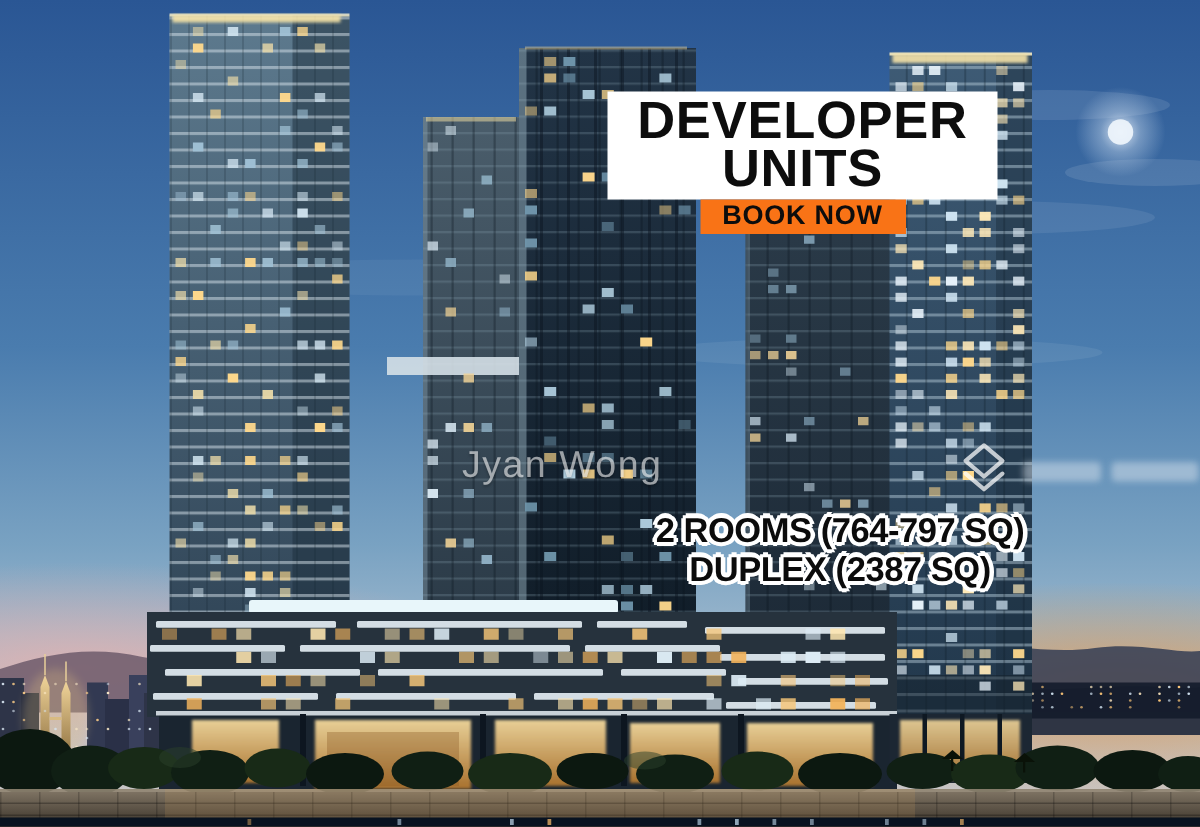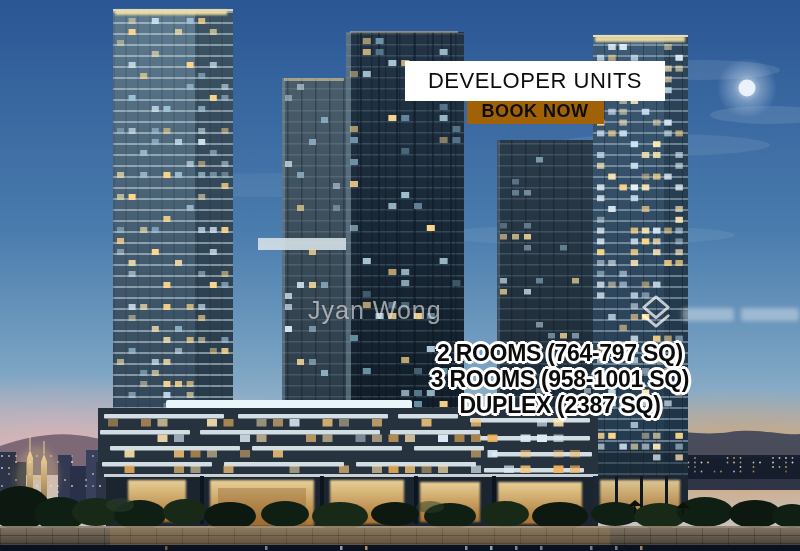--- a/index.html
+++ b/index.html
@@ -5,25 +5,25 @@
   html,body{margin:0;padding:0;background:#000;}
   .stage{
     position:relative;width:800px;height:551px;overflow:hidden;
     font-family:"Liberation Sans",sans-serif;
   }
   .scene{position:absolute;left:0;top:0;width:800px;height:551px;display:block;}
   
   .banner{position:absolute;left:405px;top:61px;width:260px;text-align:center;}
   .banner-title{
     display:block;background:#ffffff;color:#0d0d0d;
-    font-weight:400;font-size:22px;line-height:32px;letter-spacing:.5px;
+    font-weight:700;font-size:35px;line-height:32px;letter-spacing:.5px;
     padding:4px 2px 4px;
   }
   .banner-sub{
-    display:inline-block;background:#a16207;color:#0d0d0d;
+    display:inline-block;background:#f97316;color:#0d0d0d;
     font-weight:800;font-size:18px;line-height:20px;letter-spacing:.5px;
     padding:0 15px 3px;margin-top:0;vertical-align:top;
   }
   
   .units{
     position:absolute;left:408px;top:340px;width:304px;text-align:center;
     font-weight:800;font-size:23px;line-height:26px;letter-spacing:-.3px;
     color:#0b0b0b;
     text-shadow:
       -2px -2px 0 #fff, 2px -2px 0 #fff, -2px 2px 0 #fff, 2px 2px 0 #fff,
@@ -823,21 +823,20 @@
         </g>
   </g>
 </svg>
 
   <div class="banner">
     <span class="banner-title">DEVELOPER UNITS</span><span class="banner-sub">BOOK NOW</span>
   </div>
 
   <div class="units">
     <div>2 ROOMS (764-797 SQ)</div>
-    <div>3 ROOMS (958-1001 SQ)</div>
     <div>DUPLEX (2387 SQ)</div>
   </div>
 
   <div class="wm-agent">Jyan Wong</div>
 
   <div class="wm-logo">
     <svg width="34" height="40" viewBox="0 0 36 40">
       <path d="M18 4 L31 15 L18 26 L5 15 Z" fill="none" stroke="#ffffff" stroke-width="3" stroke-linejoin="round" opacity="0.85"></path>
       <path d="M5 24 L18 35 L31 24" fill="none" stroke="#ffffff" stroke-width="3" stroke-linejoin="round" stroke-linecap="round" opacity="0.85"></path>
     </svg>

